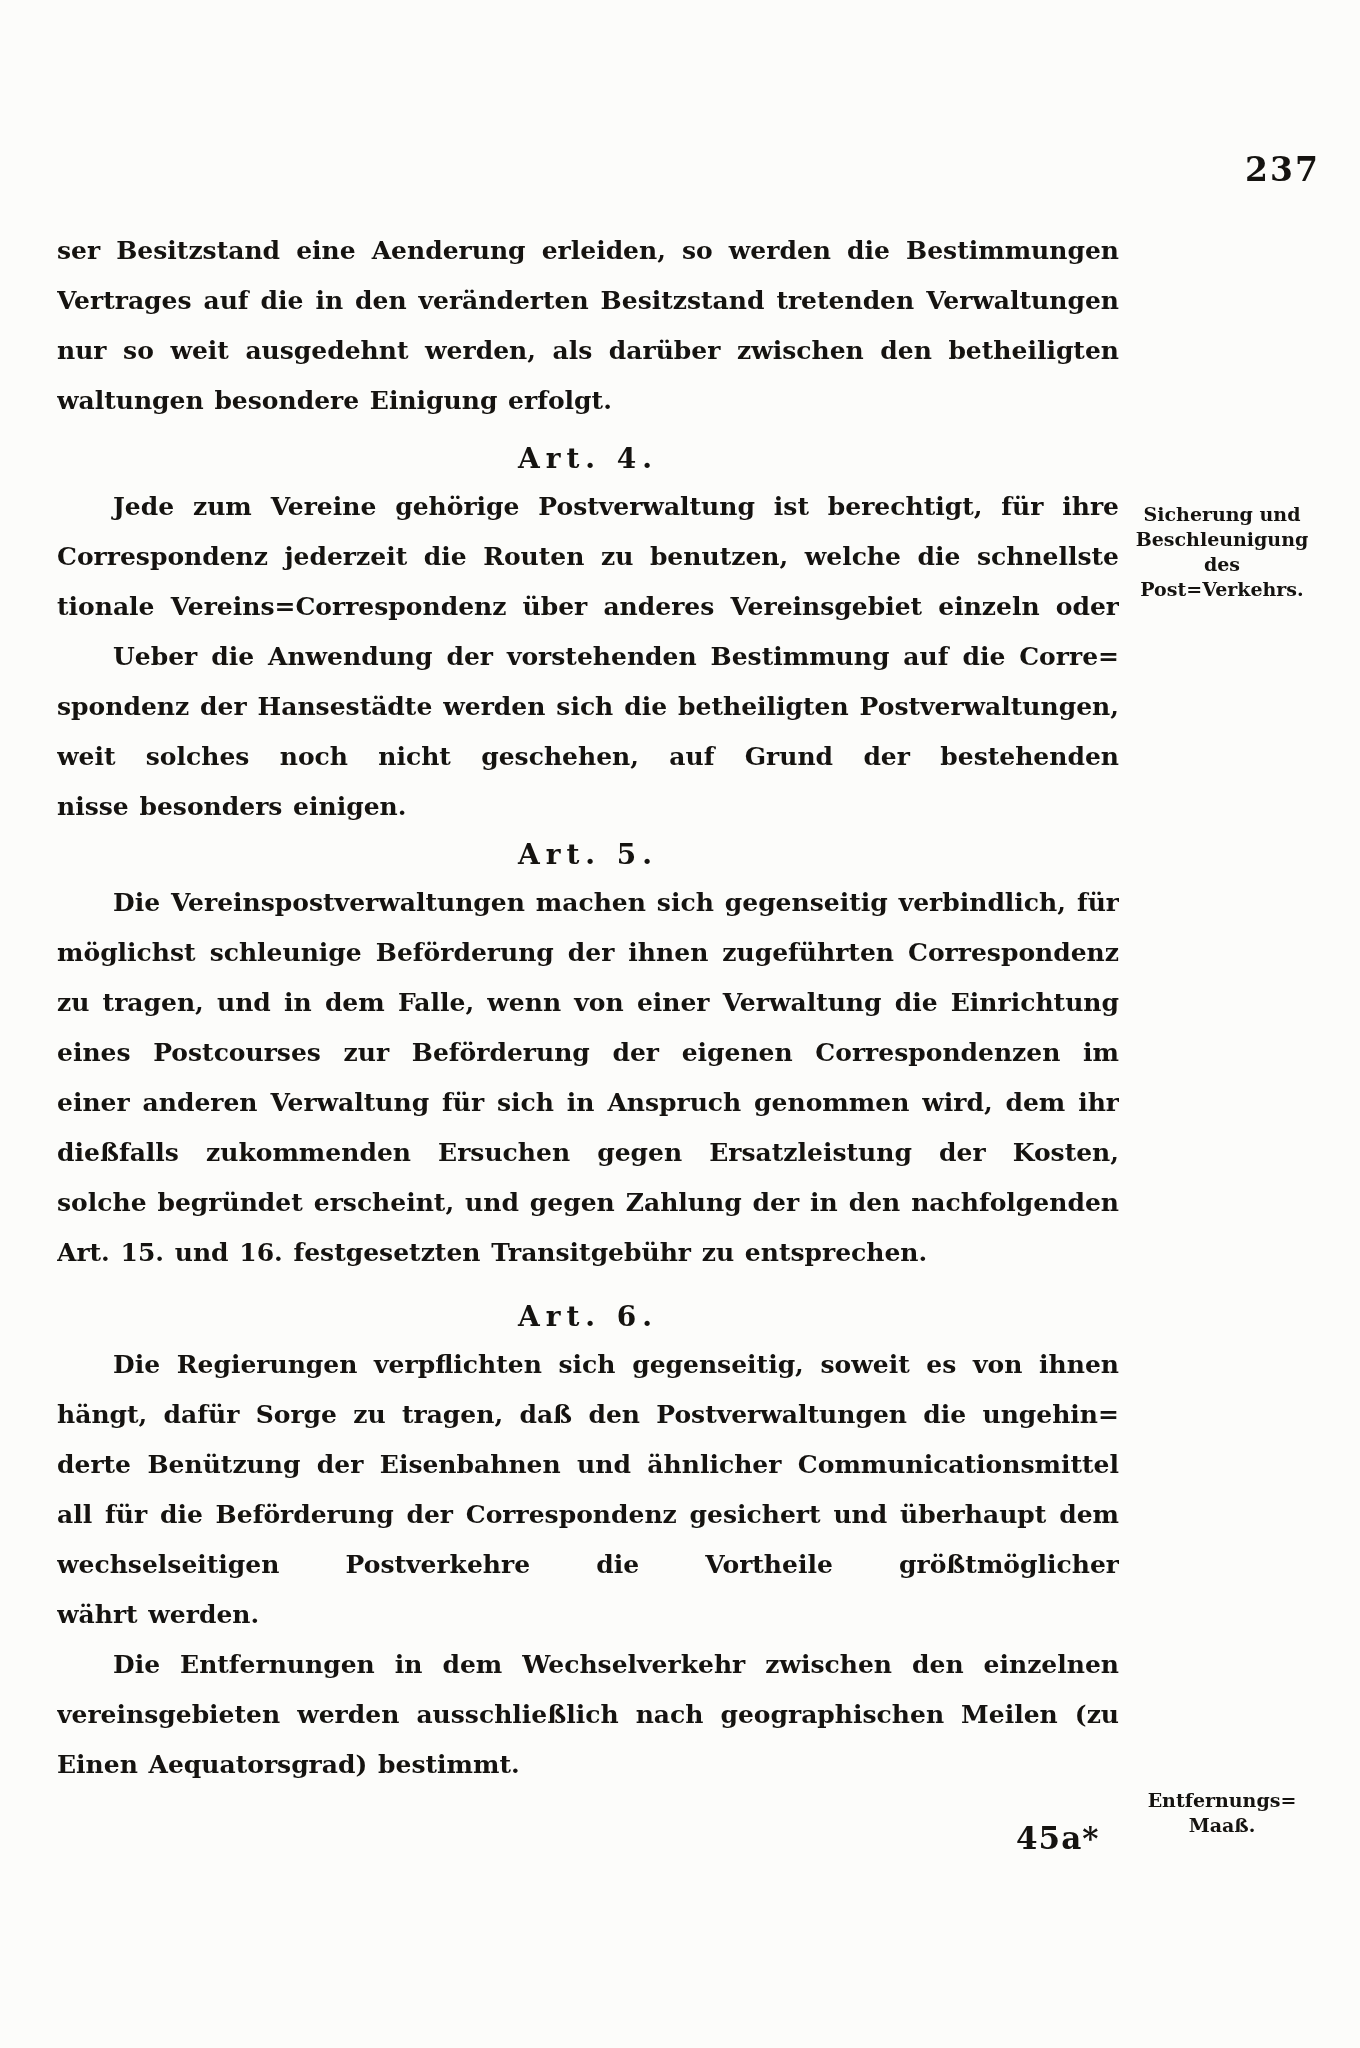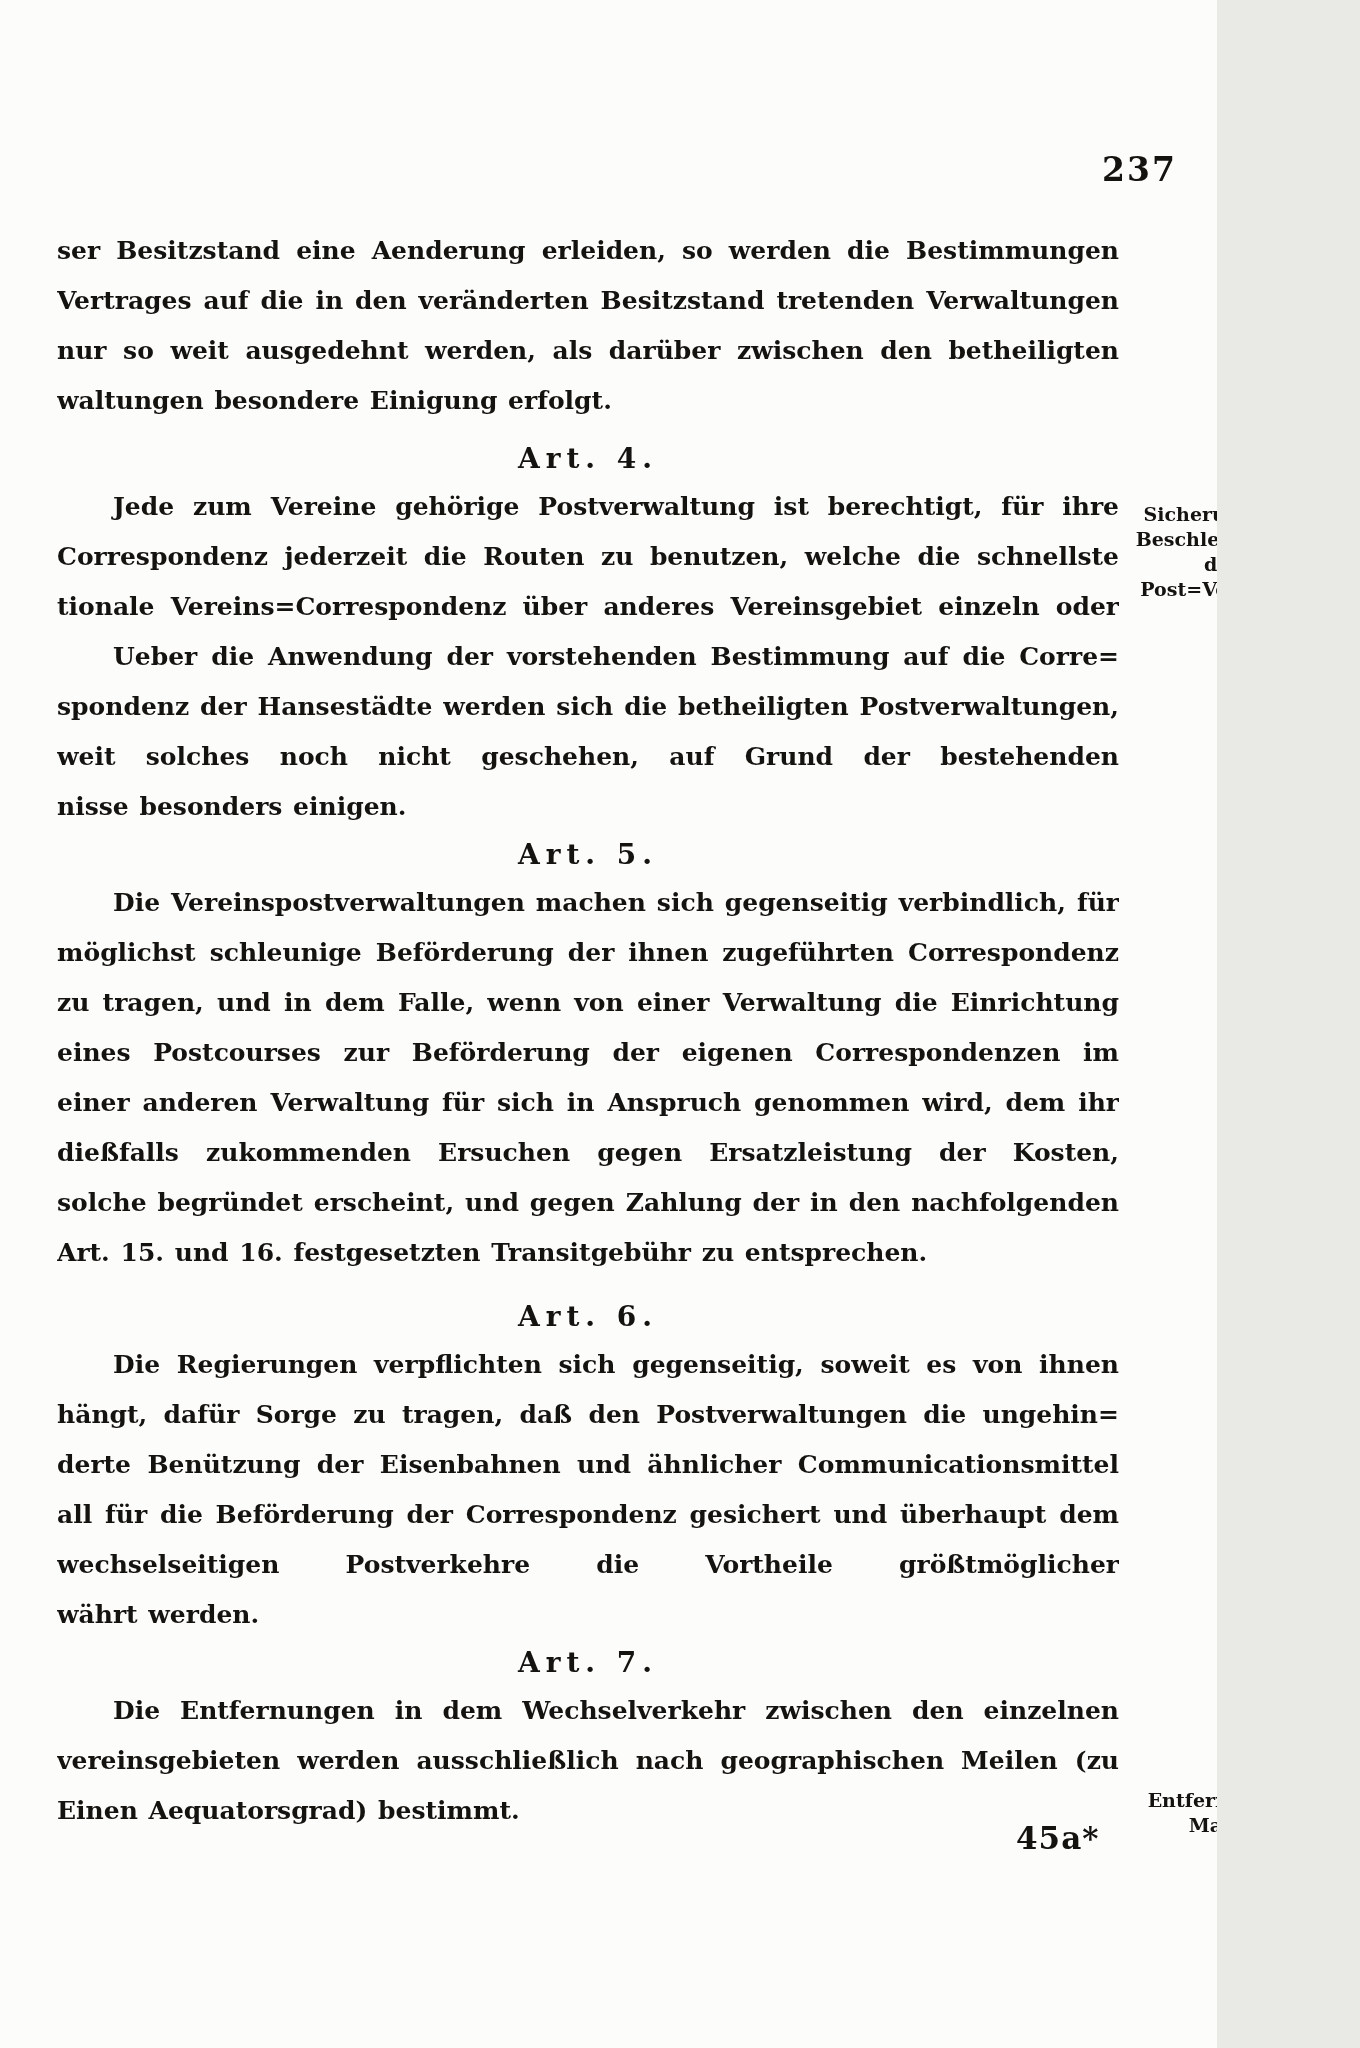--- a/index.html
+++ b/index.html
@@ -2,21 +2,21 @@
 <html><head>
 <meta charset="utf-8">
 <style>
   html, body {
     margin: 0;
     padding: 0;
     background: #e9e9e6;
   }
   .page {
     position: relative;
-    width: 1217px;
+    width: 1360px;
     height: 2048px;
     background: #fcfcfa;
     color: #151310;
     font-family: "DejaVu Serif", serif;
     overflow: hidden;
   }
   .page-number {
     position: absolute;
     top: 150px;
     right: 40px;
@@ -126,21 +126,20 @@
 
     <div>
       <div class="bline indent">Die Regierungen verpflichten sich gegenseitig, soweit es von ihnen ab=</div>
       <div class="bline">hängt, dafür Sorge zu tragen, daß den Postverwaltungen die ungehin=</div>
       <div class="bline">derte Benützung der Eisenbahnen und ähnlicher Communicationsmittel über=</div>
       <div class="bline">all für die Beförderung der Correspondenz gesichert und überhaupt dem</div>
       <div class="bline">wechselseitigen Postverkehre die Vortheile größtmöglicher Beschleunigung ge=</div>
       <div class="bline last">währt werden.</div>
     </div>
 
-    <div class="art-heading">Art. 7.</div>
 
     <div>
       <div class="bline indent">Die Entfernungen in dem Wechselverkehr zwischen den einzelnen Post=</div>
       <div class="bline">vereinsgebieten werden ausschließlich nach geographischen Meilen (zu 15 auf</div>
       <div class="bline last">Einen Aequatorsgrad) bestimmt.</div>
     </div>
 
   </div>
 
   <div class="margin-note margin-note-1">

